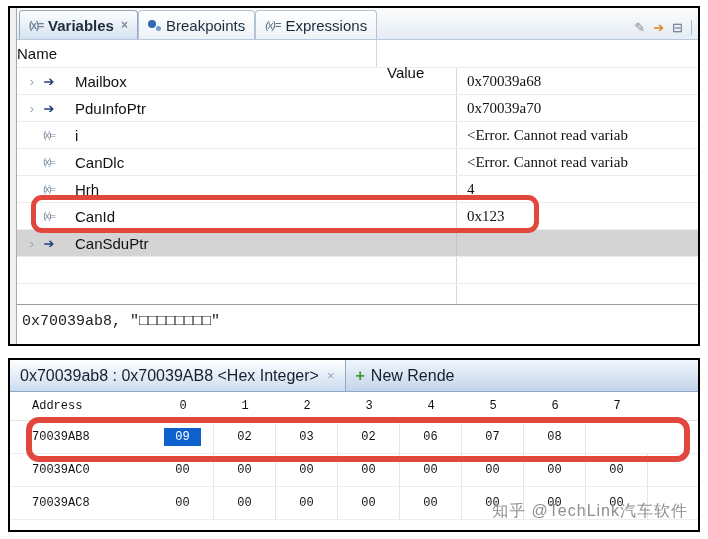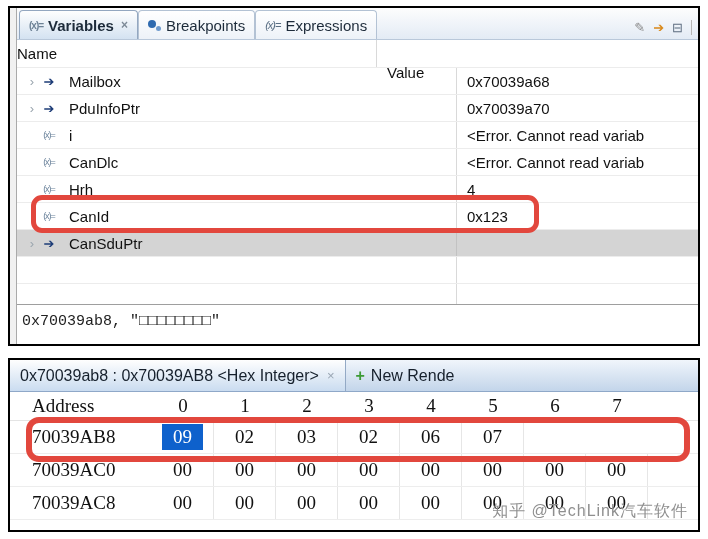--- a/index.html
+++ b/index.html
@@ -28,44 +28,44 @@
   .tsep { width:1px; height:15px; background:#b5b5b5; }
 
   .vtable { position:relative; flex:1; font-size:15px; color:#111; overflow:hidden; }
   .vhead { display:flex; height:27px; align-items:center; }
   .hname { width:360px; flex:none; border-right:1px solid #d9d9d9; height:100%; display:flex; align-items:center; }
   .hval { flex:1; padding-left:10px;margin-top:37px; }
   .vrow { display:flex; height:27px; align-items:center; border-top:1px solid #ececec; }
   .vrow.selected { background:#d4d4d4; }
   .ncell { width:440px; flex:none; height:100%; display:flex; align-items:center; border-right:1px solid #d9d9d9; }
   .vrow.selected .ncell { border-right-color:#c2c2c2; }
-  .vcell { flex:1; padding-left:10px; white-space:nowrap; overflow:hidden; }
+  .vcell { flex:1; padding-left:10px; white-space:nowrap; overflow:hidden;font-family:Liberation Serif, serif; }
   .chev { width:14px; margin-left:8px; color:#9aa5ae; font-size:13px; text-align:center; flex:none; }
   .chev.hidden { visibility:hidden; }
   .ptr-ico { width:20px; color:#1d3c77; font-size:13px; text-align:center; flex:none; }
   .scal-ico { width:20px; color:#69819a; font-size:9px; letter-spacing:-1px; text-align:center; flex:none; }
-  .vname { margin-left:10px; }
+  .vname { margin-left:16px; }
 
   .empty-block { border-top:1px solid #ececec; height:27px; display:flex; }
   .empty-block .ncell { border-right:1px solid #d9d9d9; }
   .detail-pane { border-top:1px solid #9e9e9e; height:33px; display:flex; align-items:center; padding-left:5px; font-family:"Liberation Mono", monospace; font-size:15px; color:#222; background:#fff; }
 
   .annot { position:absolute; border:5px solid #e2473d; border-radius:11px; pointer-events:none; }
   #annot-canid { left:14px; top:155px; width:508px; height:38px; }
 
   
   #mem-panel { left:8px; top:358px; width:692px; height:174px; }
   .mem-inner { position:relative; width:100%; height:100%; display:flex; flex-direction:column; overflow:hidden; }
   .memtabbar { height:32px; flex:none; background:linear-gradient(#f0f5fb,#c3d5ea); border-bottom:1px solid #8fa8c8; display:flex; align-items:stretch; }
   .memtab { display:flex; align-items:center; gap:6px; padding:0 10px; font-size:16px; color:#16202c; white-space:nowrap; }
   .memtab.active { background:linear-gradient(#fefefe,#cadcf0); border-right:1px solid #93a9c5; }
   .memtab .icon-close { font-size:13px; color:#9aa6b4; }
   .icon-plus { color:#3d9b35; font-weight:bold; font-size:16px; }
 
-  .memtable { position:relative; flex:1; font-family:Liberation Serif, serif; font-size:19px; color:#111; }
+  .memtable { position:relative; flex:1; font-family:Liberation Mono, monospace; font-size:12px; color:#111; }
   .mrow { display:flex; height:33px; align-items:center; border-bottom:1px solid #ededed; }
   .mrow.mhead { height:29px; border-bottom:1px solid #e4e4e4; }
   .addr { width:142px; flex:none; padding-left:22px; white-space:nowrap; }
   .bcol { width:62px; flex:none; text-align:center; border-right:1px solid #e6e6e6; height:100%; display:flex; align-items:center; justify-content:center; }
   .mhead .bcol { border-right:none; }
   .byte-sel { background:#0e61cc; color:#fff; padding:2px 11px; }
   #annot-memrow { left:16px; top:25px; width:664px; height:45px; border-width:6px; border-radius:13px; }
 
   .frag { position:absolute; left:0px; top:362px; width:8px; height:22px; overflow:hidden; font-family:"Liberation Mono", monospace; font-size:17px; color:#333; }
   .frag span { margin-left:-9px; display:inline-block; }
@@ -221,20 +221,21 @@
       <div class="mrow">
         <div class="addr">70039AB8</div>
         <div class="bcol">
             <span class="byte-sel">09</span>
           </div>
         <div class="bcol">02</div>
         <div class="bcol">03</div>
         <div class="bcol">02</div>
         <div class="bcol">06</div>
         <div class="bcol">07</div>
+        <div class="bcol">08</div>
       </div>
 
       <div class="mrow">
         <div class="addr">70039AC0</div>
         <div class="bcol">00</div>
         <div class="bcol">00</div>
         <div class="bcol">00</div>
         <div class="bcol">00</div>
         <div class="bcol">00</div>
         <div class="bcol">00</div>

